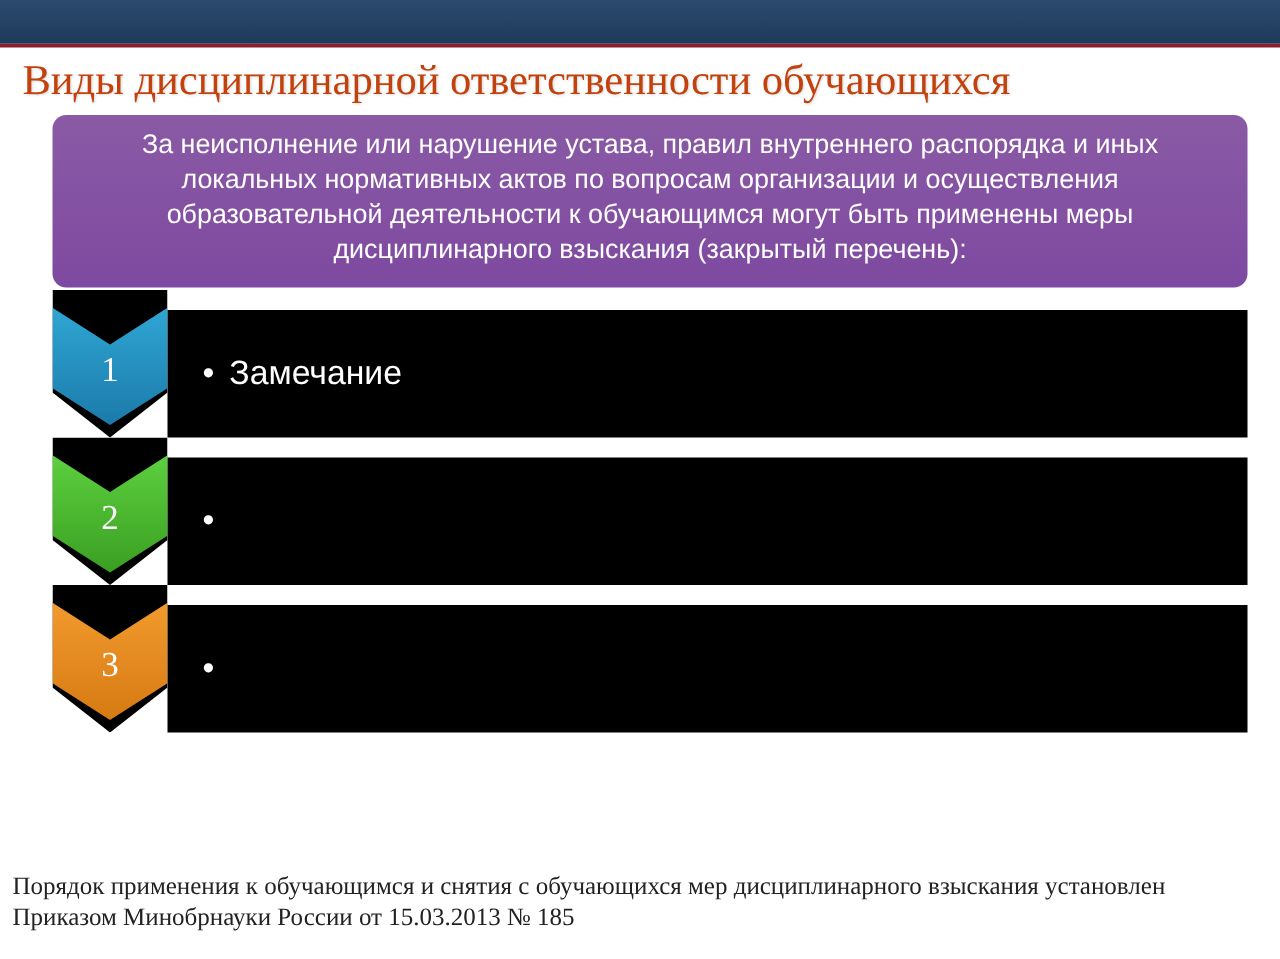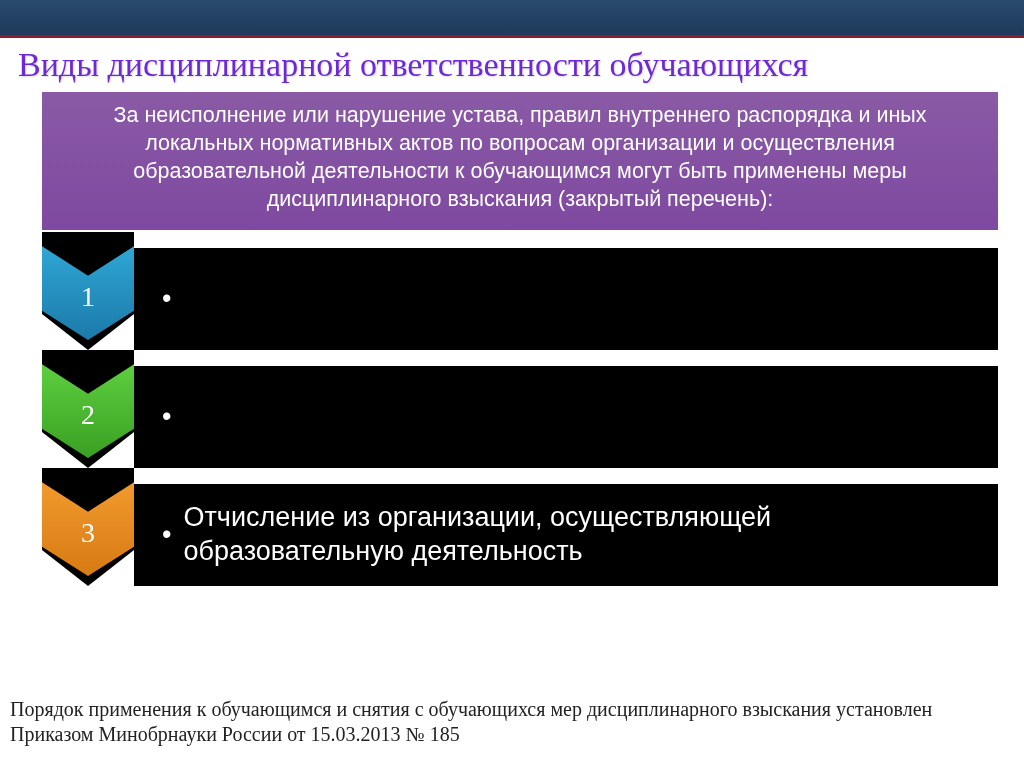--- a/index.html
+++ b/index.html
@@ -11,34 +11,34 @@
     overflow: hidden;
     position: relative;
   }
   .top-bar {
     height: 38px;
     background: linear-gradient(to bottom, #2a4a6e 0%, #1e3a5a 100%);
     border-bottom: 3px solid #8a1e2a;
   }
   .title {
     font-size: 34px;
-    color: #6d28d9;
+    color: #c2410c;
     padding: 8px 18px 4px 18px;
     font-family: Georgia, serif;
     text-shadow: 1px 1px 2px rgba(0,0,0,0.15);
   }
   .intro-box {
     margin: 4px 26px 2px 42px;
     background: linear-gradient(to bottom, #8a5aa5 0%, #7e49a0 100%);
     color: #fff;
     padding: 10px 22px 16px 22px;
     font-size: 21.5px;
     text-align: center;
     line-height: 1.3;
-    border-radius: 0;
+    border-radius: 11px;
   }
   .list-wrap {
     margin: 0 26px 0 42px;
   }
   .list-row {
     display: flex;
     align-items: stretch;
     min-height: 118px;
   }
   .chevron {
@@ -110,20 +110,21 @@
             <stop offset="100%" stop-color="#1b7aaa"></stop>
           </linearGradient>
         </defs>
         <polygon points="0,0 92,0 92,82 46,118 0,82" fill="#000"></polygon>
         <polygon points="0,22 46,54 92,22 92,92 46,124 0,92" fill="url(#g1)" transform="translate(0,-6) scale(1,0.92)"></polygon>
       </svg>
       <span class="chevron-label">1</span>
     </div>
     <div class="item-body">
       <span class="bullet">•</span>
+      <span>Замечание</span>
     </div>
   </div>
 
   <div class="list-row">
     <div class="chevron">
       <svg viewBox="0 0 92 118" preserveAspectRatio="none">
         <defs>
           <linearGradient id="g2" x1="0" y1="0" x2="0" y2="1">
             <stop offset="0%" stop-color="#5dcf3f"></stop>
             <stop offset="100%" stop-color="#3a9f22"></stop>
@@ -148,19 +149,18 @@
             <stop offset="100%" stop-color="#d67a12"></stop>
           </linearGradient>
         </defs>
         <polygon points="0,0 92,0 92,82 46,118 0,82" fill="#000"></polygon>
         <polygon points="0,22 46,54 92,22 92,92 46,124 0,92" fill="url(#g3)" transform="translate(0,-6) scale(1,0.92)"></polygon>
       </svg>
       <span class="chevron-label">3</span>
     </div>
     <div class="item-body">
       <span class="bullet">•</span>
-      <span>Отчисление из организации, осуществляющей образовательную деятельность</span>
     </div>
   </div>
 
 </div>
 
 <div class="footer-note">Порядок применения к обучающимся и снятия с обучающихся мер дисциплинарного взыскания установлен Приказом Минобрнауки России от 15.03.2013 № 185</div>
 
 </body></html>

